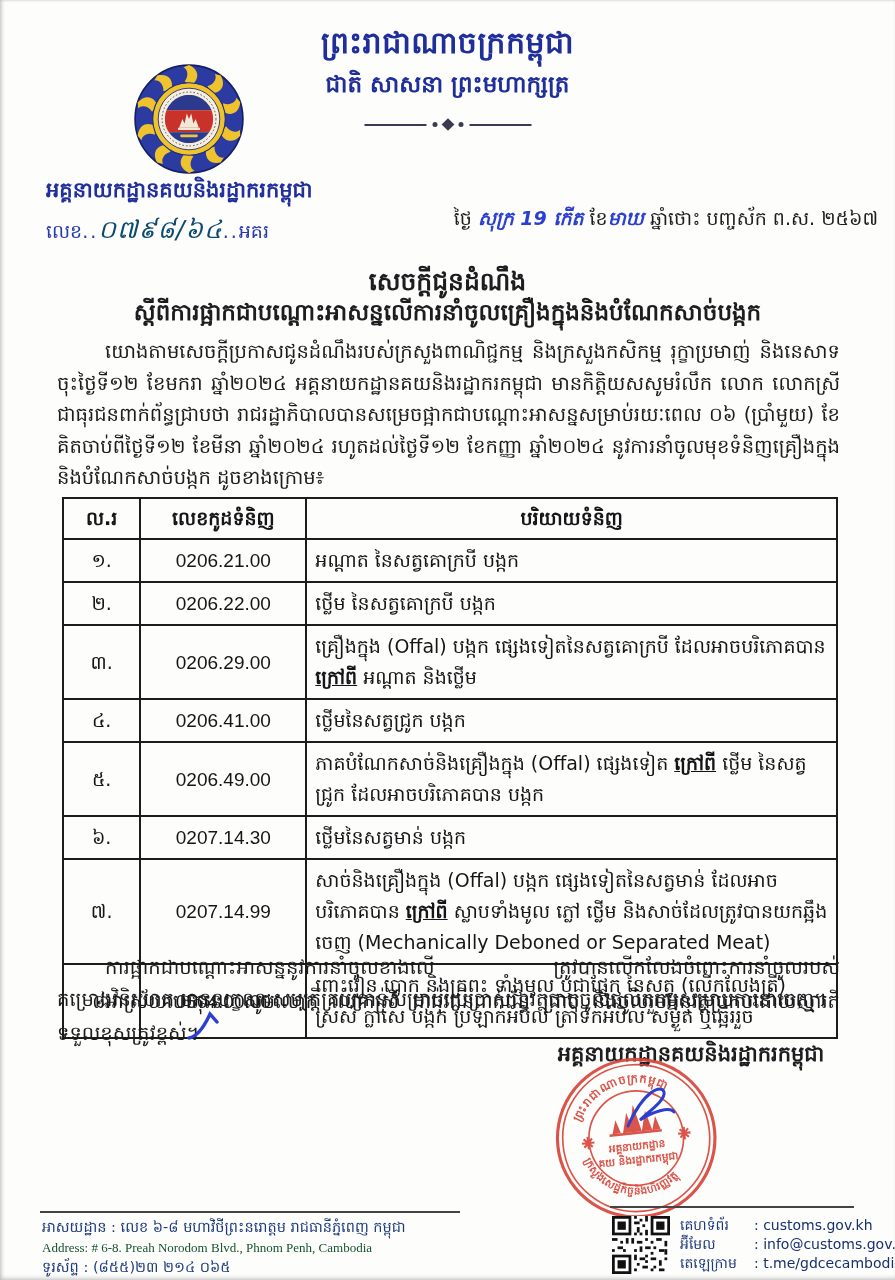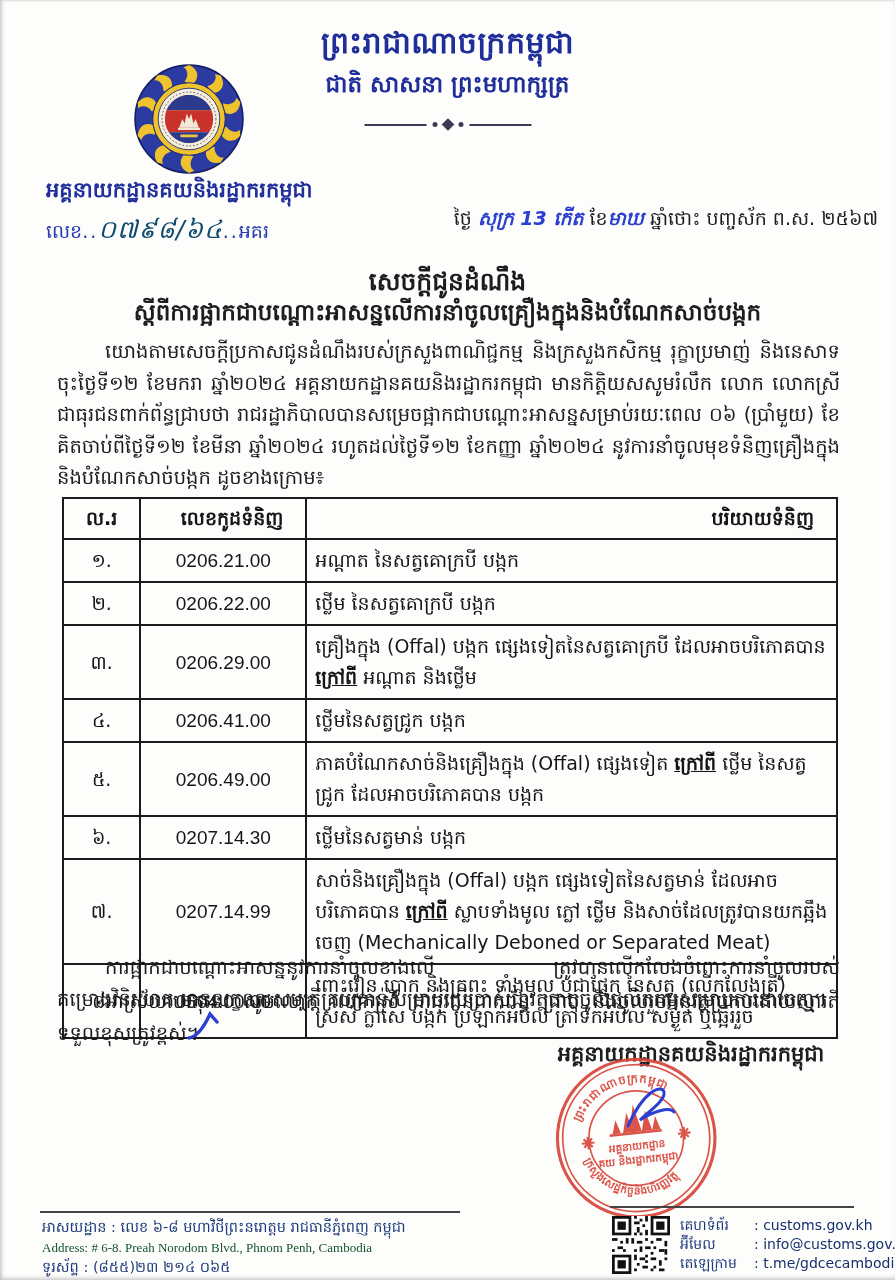--- a/index.html
+++ b/index.html
@@ -35,21 +35,21 @@
     font-size:23px;font-weight:bold;color:#1d1d20;}
   
   .para{position:absolute;left:57px;right:55px;font-size:19.5px;line-height:31.5px;
     text-align:justify;color:#1b1b1d;}
   .p1{top:336px;}
   .indent{text-indent:48px;display:block;}
   
   table.hs{position:absolute;left:62px;top:497px;width:776px;border-collapse:collapse;}
   table.hs th,table.hs td{border:2px solid #1c1c1c;font-size:19px;line-height:31px;
     padding:5px 8px;vertical-align:middle;color:#151517;}
-  table.hs th{font-weight:bold;text-align:right;padding:4px 22px;}
+  table.hs th{font-weight:bold;text-align:center;padding:4px 22px;}
   td.c-no{width:54px;text-align:center;}
   td.c-code{width:148px;text-align:center;font-family:"Liberation Sans",sans-serif;}
   td.c-desc{text-align:left;}
   td.c-desc b{text-decoration:underline;}
   
   .close1{top:952px;}
   .close2{top:986px;}
   .tick{position:absolute;left:186px;top:1008px;width:40px;height:36px;}
   
   .authority{position:absolute;left:500px;top:1040px;width:382px;text-align:center;
@@ -117,21 +117,21 @@
       <rect x="42" y="64" width="16" height="2.5" fill="#e9c83f" rx="1"></rect>
     </g>
   </svg>
 
   <div class="dept">អគ្គនាយកដ្ឋានគយនិងរដ្ឋាករកម្ពុជា</div>
   <div class="refline">
     <span>លេខ</span><span class="dots">..</span><span class="hw">០៧៩៨/៦៤</span><span class="dots">..</span><span>អគរ</span>
   </div>
 
   <div class="dates">
-    <div><span>ថ្ងៃ </span><span class="hwb">សុក្រ 13 កើត</span><span> ខែ</span><span class="hwb">មាឃ</span><span> ឆ្នាំថោះ បញ្ចស័ក ព.ស. ២៥៦៧</span></div>
+    <div><span>ថ្ងៃ </span><span class="hwb">សុក្រ 19 កើត</span><span> ខែ</span><span class="hwb">មាឃ</span><span> ឆ្នាំថោះ បញ្ចស័ក ព.ស. ២៥៦៧</span></div>
   </div>
 
   <div class="title1">សេចក្តីជូនដំណឹង</div>
   <div class="title2">ស្តីពីការផ្អាកជាបណ្ដោះអាសន្នលើការនាំចូលគ្រឿងក្នុងនិងបំណែកសាច់បង្កក</div>
 
   <div class="para p1">
     <span class="indent">យោងតាមសេចក្តីប្រកាសជូនដំណឹងរបស់ក្រសួងពាណិជ្ជកម្ម និងក្រសួងកសិកម្ម រុក្ខាប្រមាញ់ និងនេសាទ ចុះថ្ងៃទី១២ ខែមករា ឆ្នាំ២០២៤ អគ្គនាយកដ្ឋានគយនិងរដ្ឋាករកម្ពុជា មានកិត្តិយសសូមរំលឹក លោក លោកស្រី ជាធុរជនពាក់ព័ន្ធជ្រាបថា រាជរដ្ឋាភិបាលបានសម្រេចផ្អាកជាបណ្ដោះអាសន្នសម្រាប់រយៈពេល ០៦ (ប្រាំមួយ) ខែ គិតចាប់ពីថ្ងៃទី១២ ខែមីនា ឆ្នាំ២០២៤ រហូតដល់ថ្ងៃទី១២ ខែកញ្ញា ឆ្នាំ២០២៤ នូវការនាំចូលមុខទំនិញគ្រឿងក្នុង និងបំណែកសាច់បង្កក ដូចខាងក្រោម៖</span>
   </div>
 
   <table class="hs">

